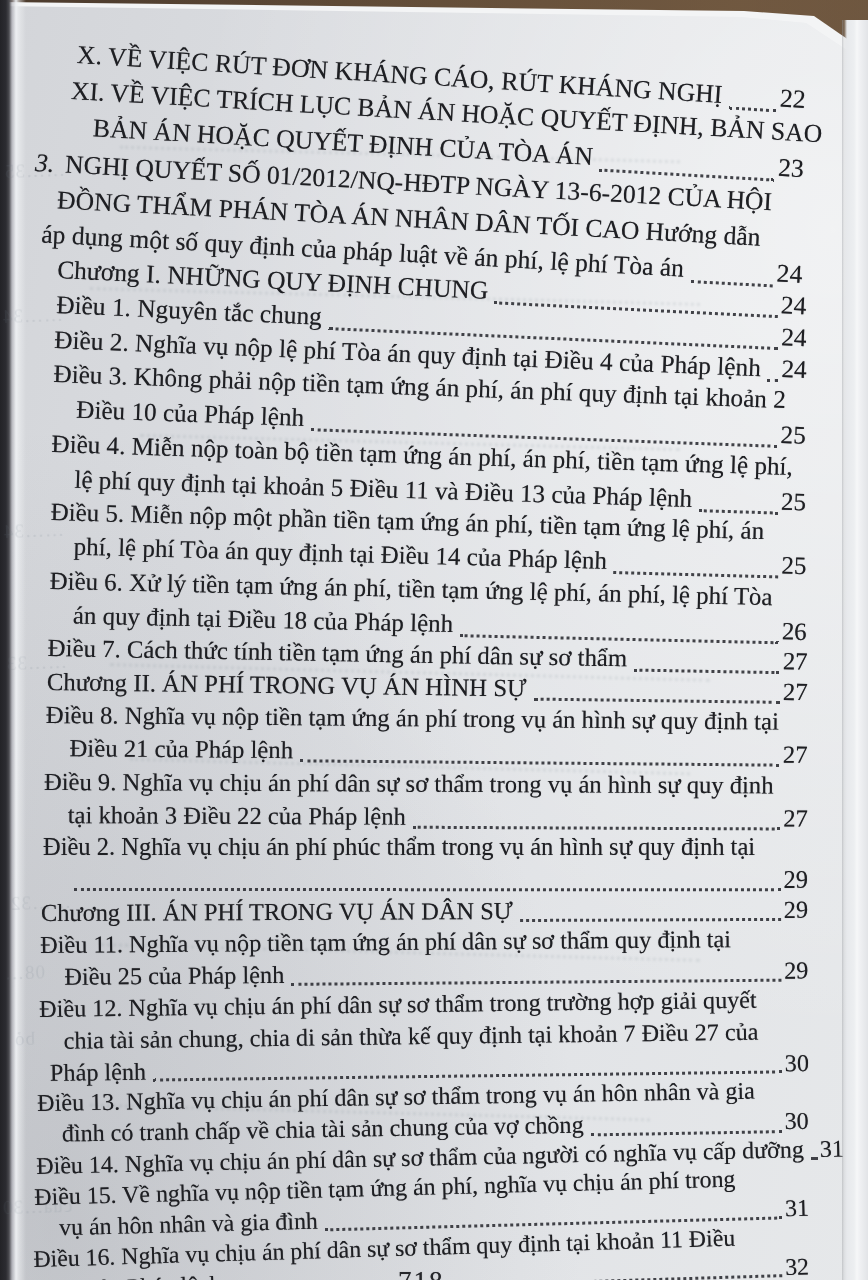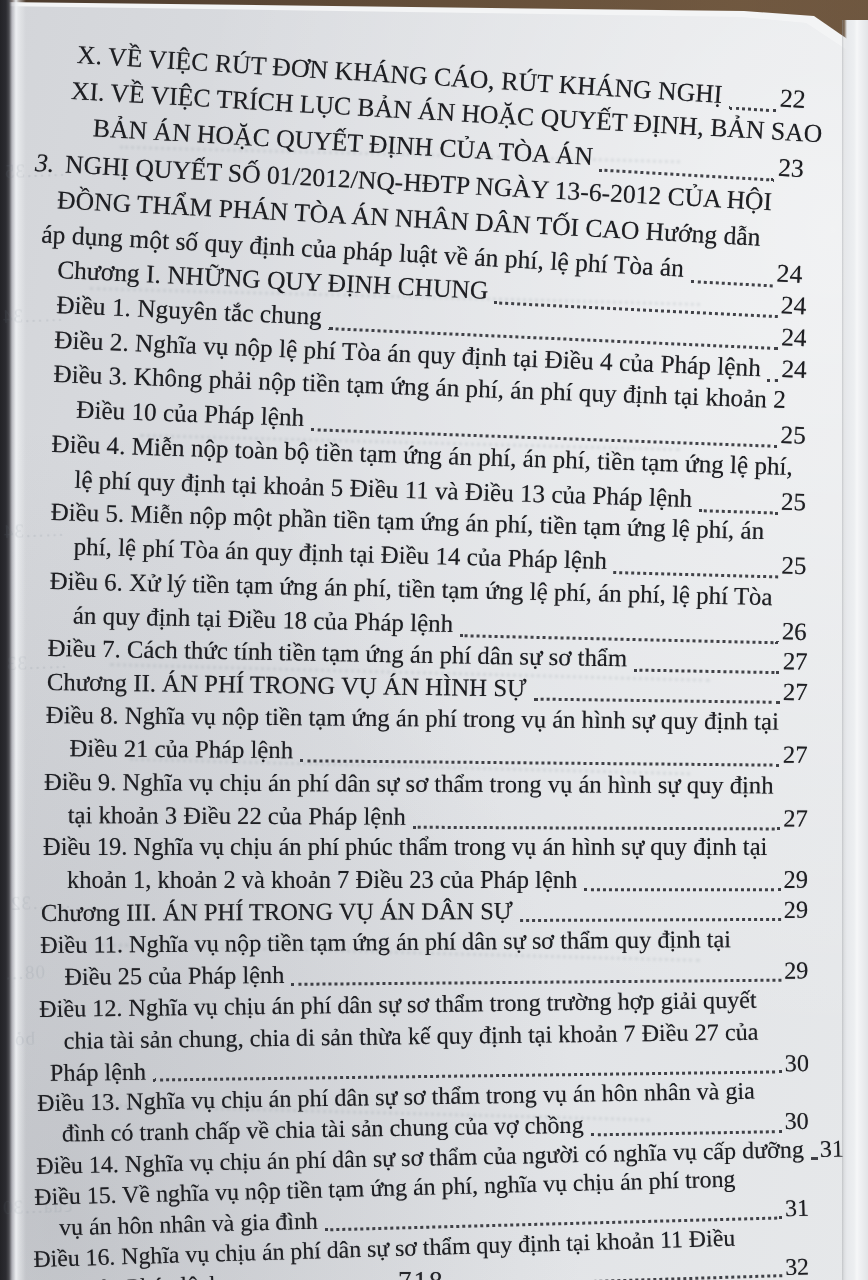--- a/index.html
+++ b/index.html
@@ -211,25 +211,24 @@
         <span class="fill"></span>
       </div>
       <div class="line" style="height: 32.8px; padding-left: 24px;">
         <span class="txt">tại khoản 3 Điều 22 của Pháp lệnh</span>
         <span class="lead"></span>
         <span class="pg">27</span>
       </div>
     </div>
     <div class="entry" style="margin-left: 23px; width: 765px; transform: rotate(0.02deg); font-size: 24.5px;">
       <div class="line" style="height: 32.7px; padding-left: 0px;">
-        <span class="txt">Điều 19. Nghĩa vụ chịu án phí phúc thẩm trong vụ án hình sự quy định tại</span>
+        <span class="txt">Điều 2. Nghĩa vụ chịu án phí phúc thẩm trong vụ án hình sự quy định tại</span>
         <span class="fill"></span>
       </div>
       <div class="line" style="height: 32.5px; padding-left: 24px;">
-        <span class="txt">khoản 1, khoản 2 và khoản 7 Điều 23 của Pháp lệnh</span>
         <span class="lead"></span>
         <span class="pg">29</span>
       </div>
     </div>
     <div class="entry" style="margin-left: 21px; width: 767px; transform: rotate(-0.24deg); font-size: 24.4px;">
       <div class="line" style="height: 32.3px; padding-left: 0px;">
         <span class="txt">Chương III. ÁN PHÍ TRONG VỤ ÁN DÂN SỰ</span>
         <span class="lead"></span>
         <span class="pg">29</span>
       </div>

